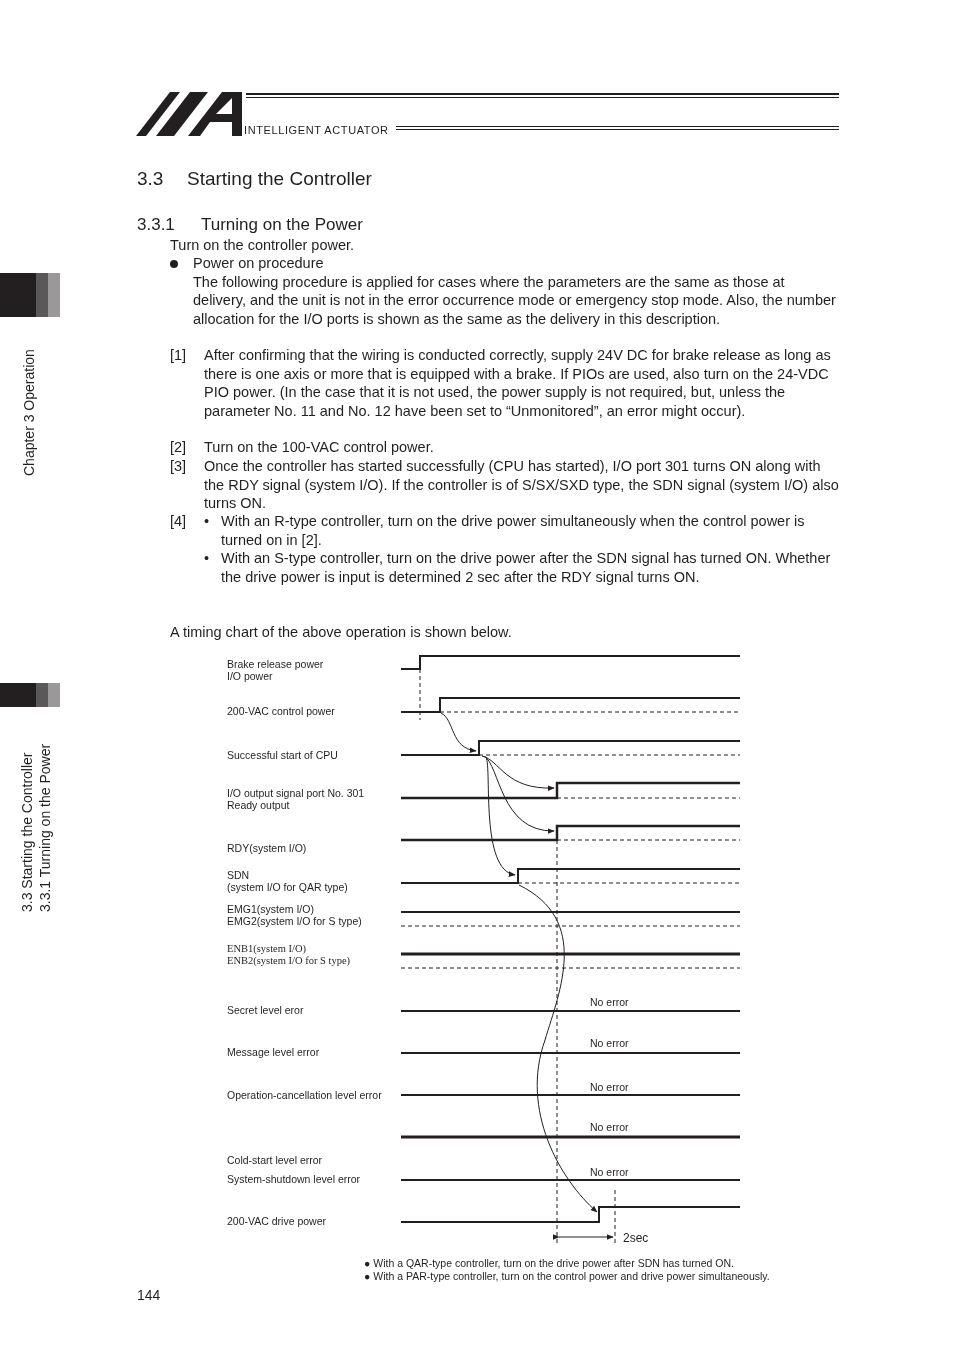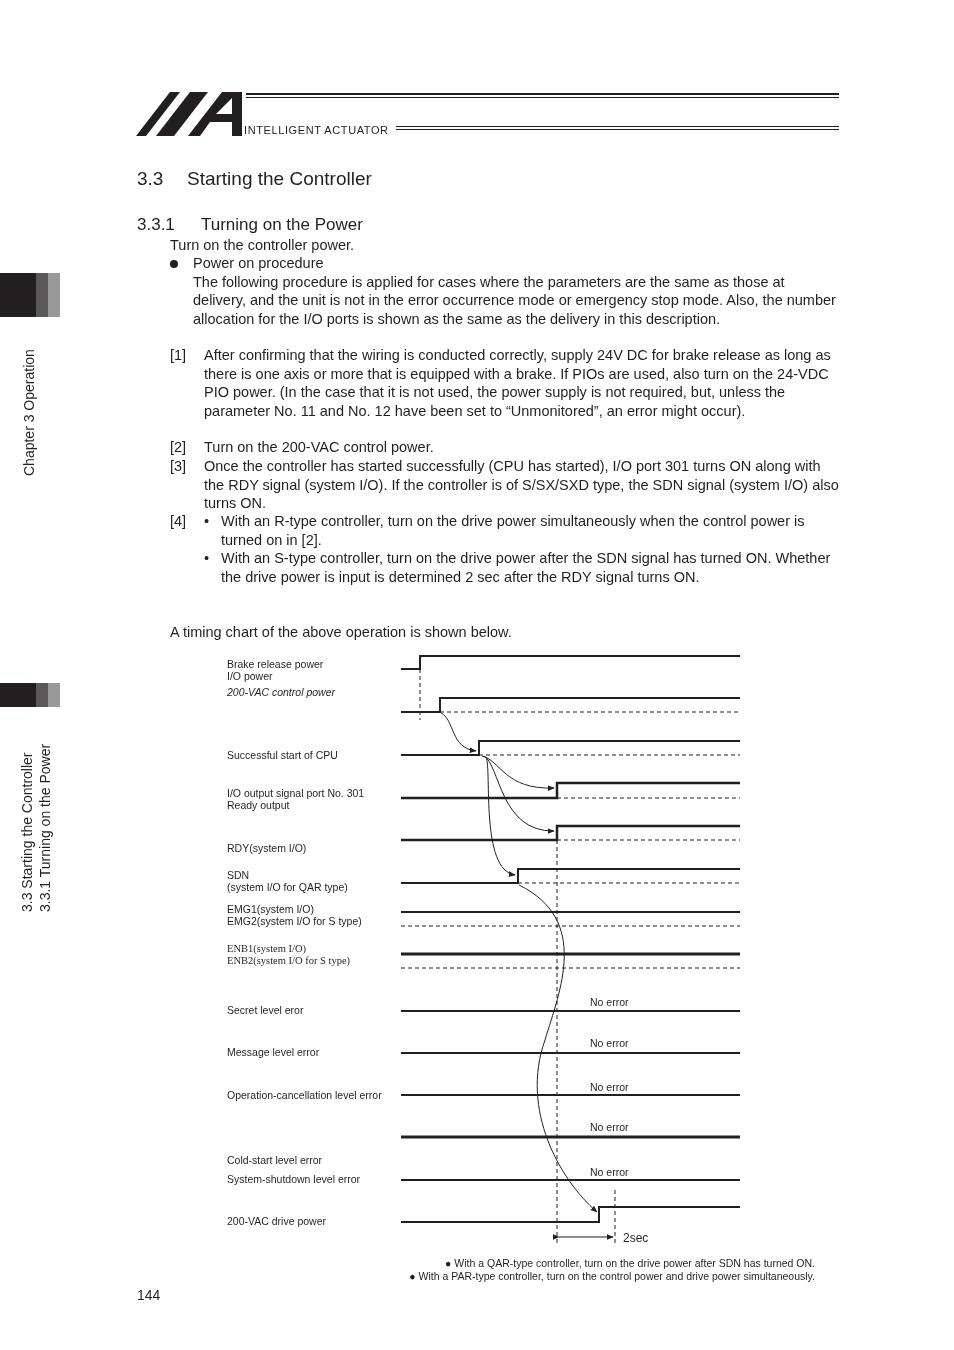--- a/index.html
+++ b/index.html
@@ -34,21 +34,21 @@
     .step .n { position: absolute; left: 0; top: 0; }
     .step .body { margin-left: 34px; }
     .sub { position: relative; margin-left: 51px; }
     .sub .d { position: absolute; left: -17px; top: 0; }
     .chart-intro { left: 170px; top: 623px; }
     
     .chart-svg { left: 0; top: 0; }
     .sig-label { font-size: 10.5px; line-height: 12px; left: 227px; white-space: nowrap; }
     .noerr { font-size: 10.5px; left: 590px; }
     .twosec { left: 623px; top: 1231px; font-size: 12px; }
-    .note { left: 395px; font-size: 10.5px; line-height: 13.5px; width: 420px; text-align: right; }
+    .note { left: 364px; font-size: 10.5px; line-height: 13.5px; width: 420px; }
     .pageno { left: 137px; top: 1287px; font-size: 14px; }
   </style>
 </head>
 <body>
 
 <svg class="abs logo" viewBox="0 0 106 44">
   <polygon points="0,44 10,44 44,0 34,0" fill="#231f20"></polygon>
   <polygon points="20,44 38,44 72,0 54,0" fill="#231f20"></polygon>
   <polygon points="44,44 70,22 78,22 78,44" fill="#231f20" opacity="0"></polygon>
   <polygon points="52,44 86,0 106,0 106,44 96,44 96,30 74,30 64,44" fill="#231f20"></polygon>
@@ -90,21 +90,21 @@
     <div>The following procedure is applied for cases where the parameters are the same as those at delivery, and the unit is not in the error occurrence mode or emergency stop mode. Also, the number allocation for the I/O ports is shown as the same as the delivery in this description.</div>
   </div>
 </div>
 
 <div class="abs p step" style="top:346px;">
   <span class="n">[1]</span>
   <div class="body">After confirming that the wiring is conducted correctly, supply 24V DC for brake release as long as there is one axis or more that is equipped with a brake. If PIOs are used, also turn on the 24-VDC PIO power. (In the case that it is not used, the power supply is not required, but, unless the parameter No. 11 and No. 12 have been set to “Unmonitored”, an error might occur).</div>
 </div>
 <div class="abs p step" style="top:438px;">
   <span class="n">[2]</span>
-  <div class="body">Turn on the 200-VAC control power.</div>
+  <div class="body">Turn on the 100-VAC control power.</div>
 </div>
 <div class="abs p step" style="top:457px;">
   <span class="n">[3]</span>
   <div class="body">Once the controller has started successfully (CPU has started), I/O port 301 turns ON along with the RDY signal (system I/O). If the controller is of S/SX/SXD type, the SDN signal (system I/O) also turns ON.</div>
 </div>
 <div class="abs p step" style="top:512px;">
   <span class="n">[4]</span>
   <div class="sub">
     <span class="d">•</span>
     <div>With an R-type controller, turn on the drive power simultaneously when the control power is turned on in [2].</div>
@@ -167,21 +167,21 @@
     <path d="M484,756 C500,765 500,832 554,831" stroke-width="1" marker-end="url(#ah)"></path>
     <path d="M486,757 C492,770 480,870 515,875" stroke-width="1" marker-end="url(#ah)"></path>
     <path d="M519,885 C590,920 560,990 545,1040 C520,1110 560,1180 597,1212" stroke-width="1" marker-end="url(#ah)"></path>
   </g>
 </svg>
 
 <div class="abs sig-label" style="top:658px;">
     <div>Brake release power</div>
     <div>I/O power</div>
   </div>
-<div class="abs sig-label" style="top:686px;font-style:italic;">
+<div class="abs sig-label" style="top:705px;">
     <div>200-VAC control power</div>
   </div>
 <div class="abs sig-label" style="top:749px;">
     <div>Successful start of CPU</div>
   </div>
 <div class="abs sig-label" style="top:787px;">
     <div>I/O output signal port No. 301</div>
     <div>Ready output</div>
   </div>
 <div class="abs sig-label" style="top:834px;margin-top:8px;">

